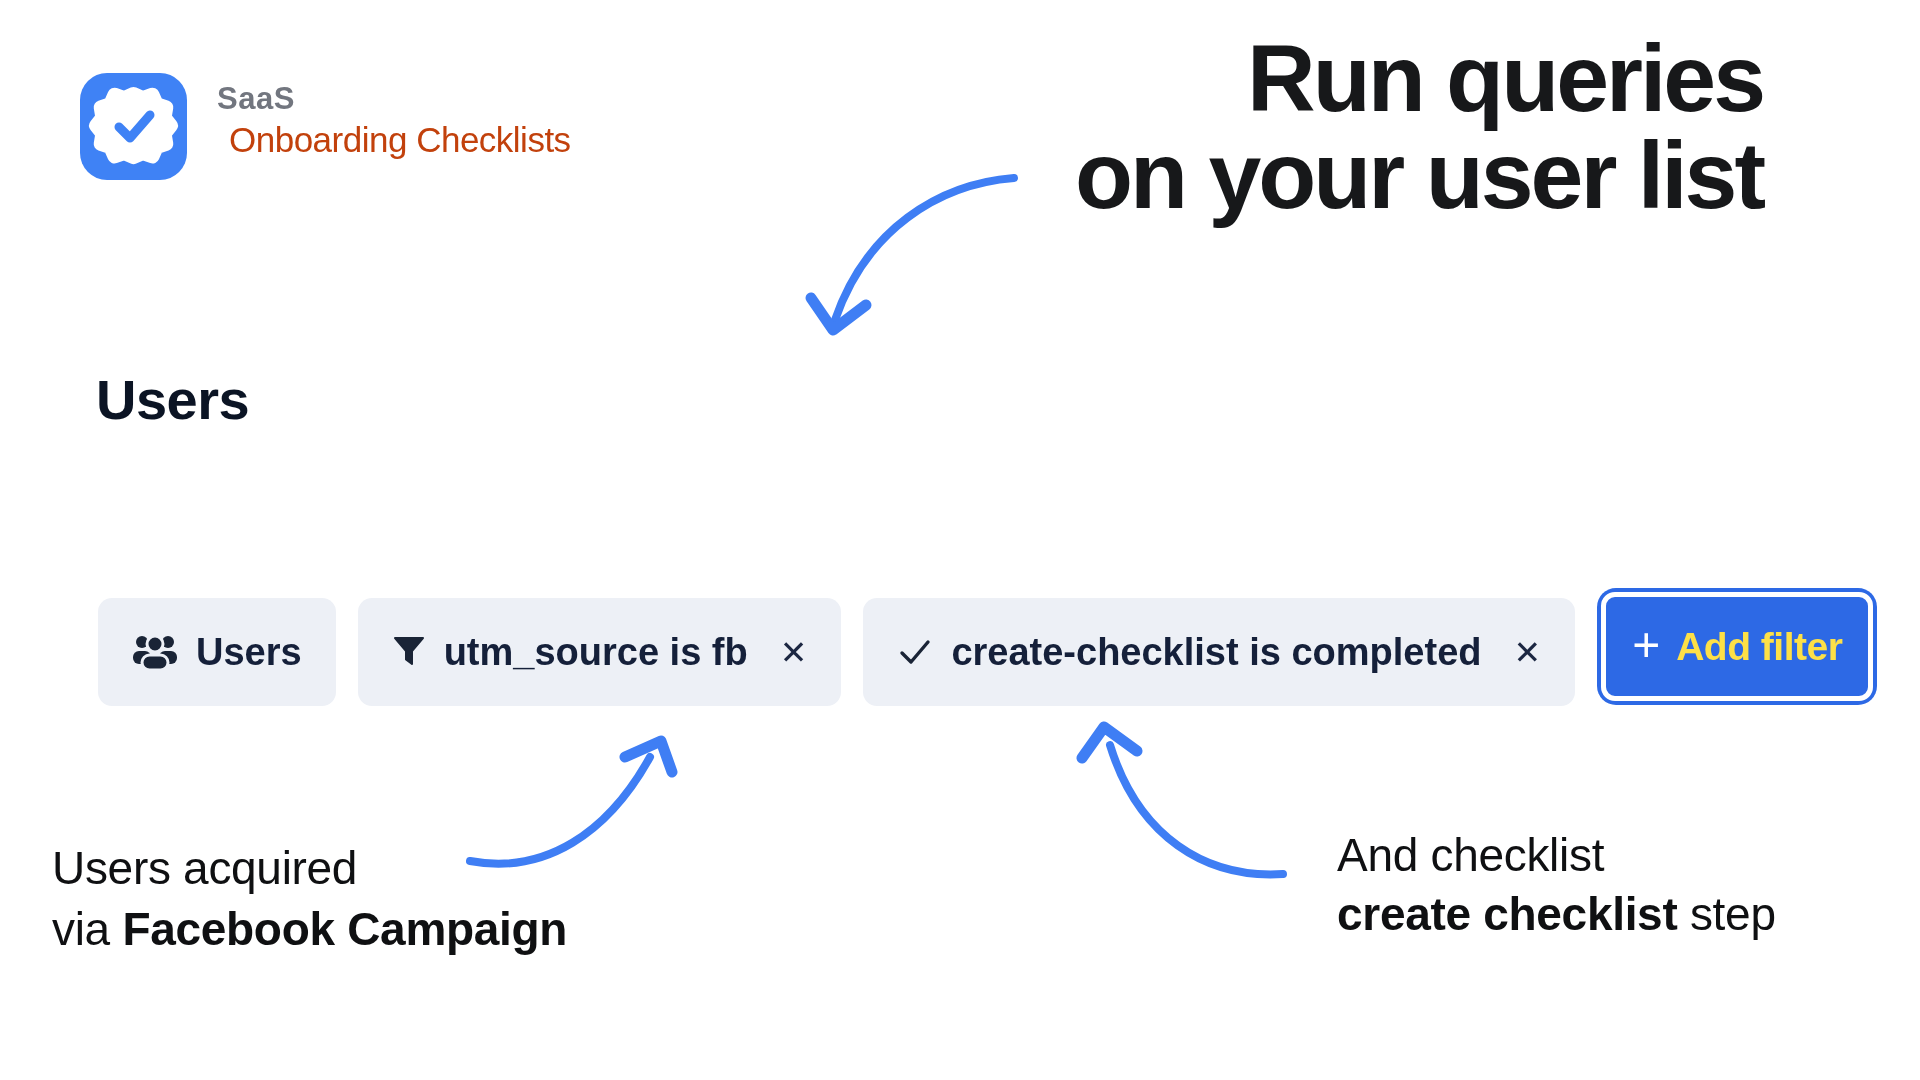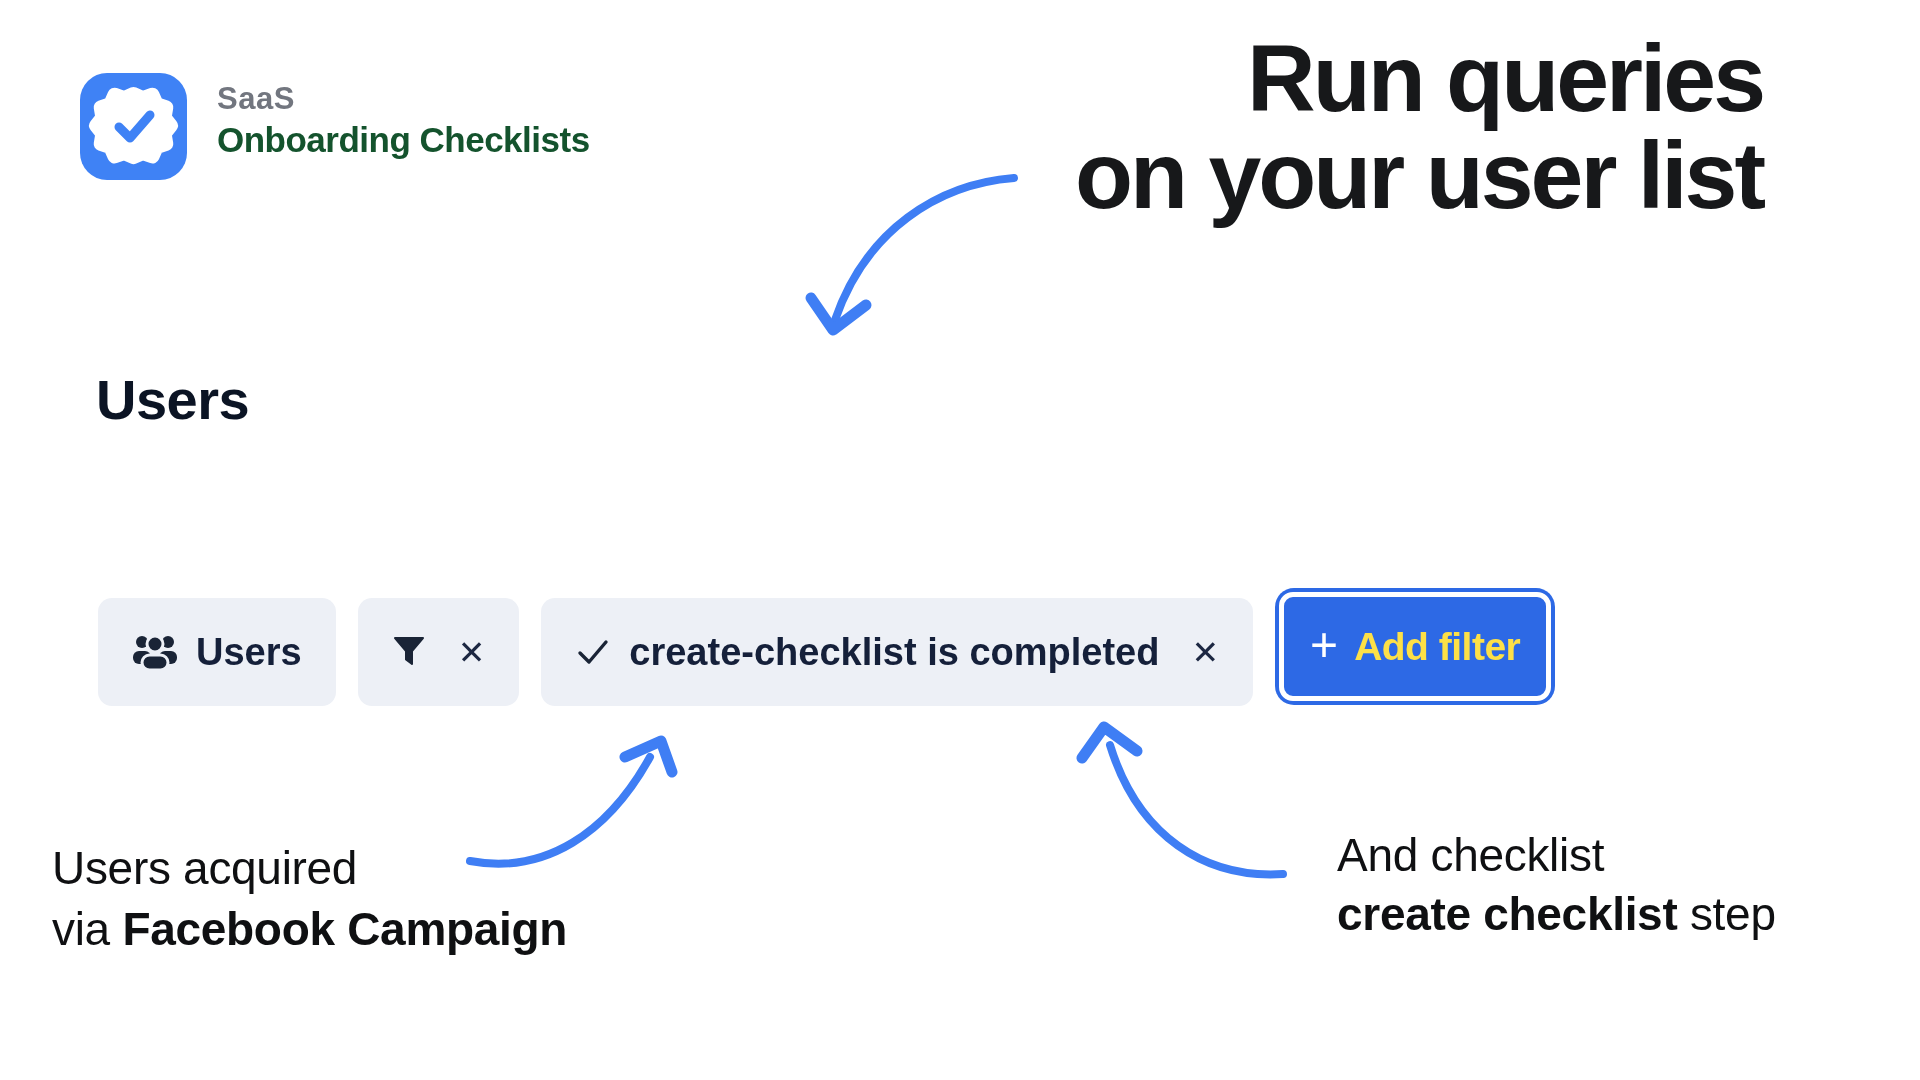--- a/index.html
+++ b/index.html
@@ -5,21 +5,21 @@
   html,body{margin:0;padding:0;background:#fff;}
   .canvas{
     position:relative;width:1920px;height:1080px;background:#ffffff;overflow:hidden;
     font-family:"Liberation Sans","DejaVu Sans",sans-serif;color:#121826;
   }
   
   .brand{position:absolute;left:80px;top:73px;display:flex;align-items:flex-start;gap:30px;}
   .brand-logo{width:107px;height:107px;display:block;}
   .brand-text{padding-top:10px;line-height:1;}
   .brand-product{font-size:31px;font-weight:600;color:#72767f;margin-bottom:8px;letter-spacing:.5px;}
-  .brand-name{font-size:35px;font-weight:700;color:#14532d;letter-spacing:-.5px;}
+  .brand-name{font-size:35px;font-weight:400;color:#c2410c;letter-spacing:-.5px;margin-left:12px;}
   
   .headline{position:absolute;left:1075px;top:30px;font-size:95px;line-height:97px;
     font-weight:800;color:#17181a;letter-spacing:-3px;}
   
   .users-title{position:absolute;left:96px;top:372px;font-size:56px;font-weight:800;
     color:#0b1424;letter-spacing:-.5px;line-height:1;}
   .users-subtitle{position:absolute;left:96px;top:452px;font-size:39px;font-weight:400;
     color:#8692a3;letter-spacing:.2px;line-height:1.2;}
   
   .filter-bar{position:absolute;left:98px;top:598px;display:flex;align-items:flex-start;gap:22px;}
@@ -85,20 +85,21 @@
           <rect x="10" y="23" width="26" height="15" rx="7.5" stroke="#edf0f6" stroke-width="3"></rect>
         </g>
       </svg>
       <span class="chip-label">Users</span>
     </div>
 
     <div class="chip">
       <svg class="icon" width="34" height="34" viewBox="0 0 34 34">
         <path d="M3 3 H31 L20 16 V29 L14 24.5 V16 Z" fill="#1a2436" stroke="#1a2436" stroke-width="2" stroke-linejoin="round"></path>
       </svg>
+      <span class="chip-label">utm_source is fb</span>
       <button class="chip-x">✕</button>
     </div>
 
     <div class="chip">
       <svg class="icon" width="36" height="34" viewBox="0 0 36 34">
         <path d="M5 18 L14 27 L31 7" fill="none" stroke="#1a2436" stroke-width="3.4" stroke-linecap="round" stroke-linejoin="round"></path>
       </svg>
       <span class="chip-label">create-checklist is completed</span>
       <button class="chip-x">✕</button>
     </div>

